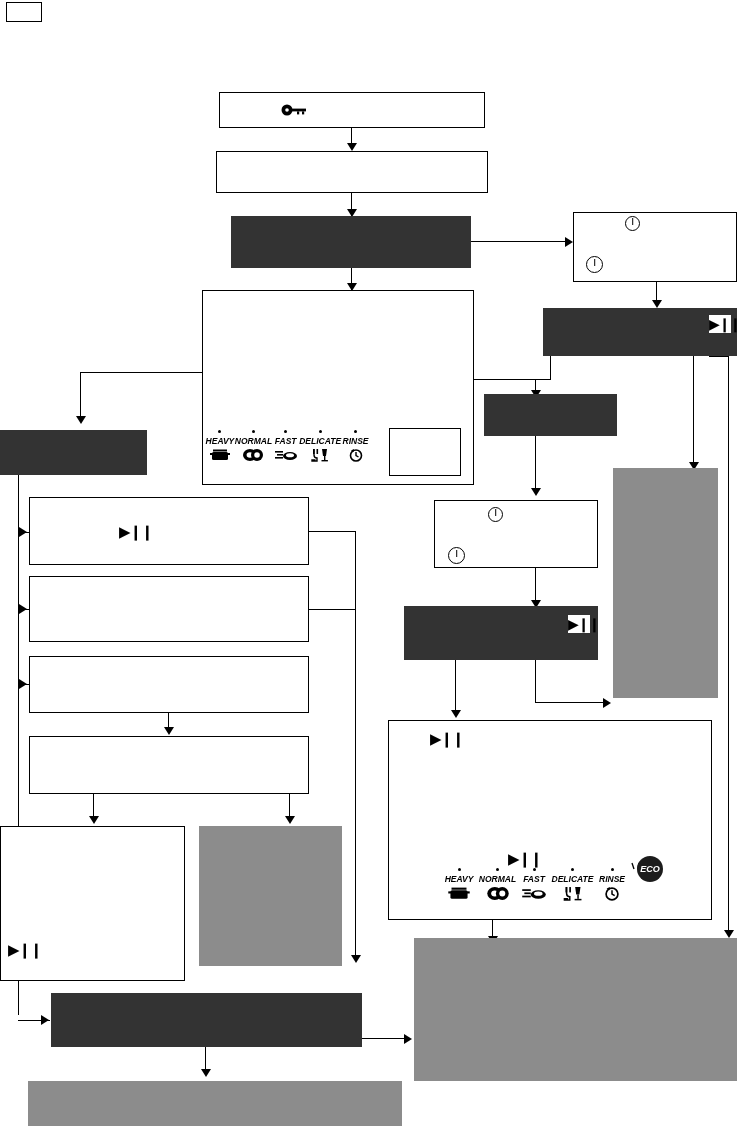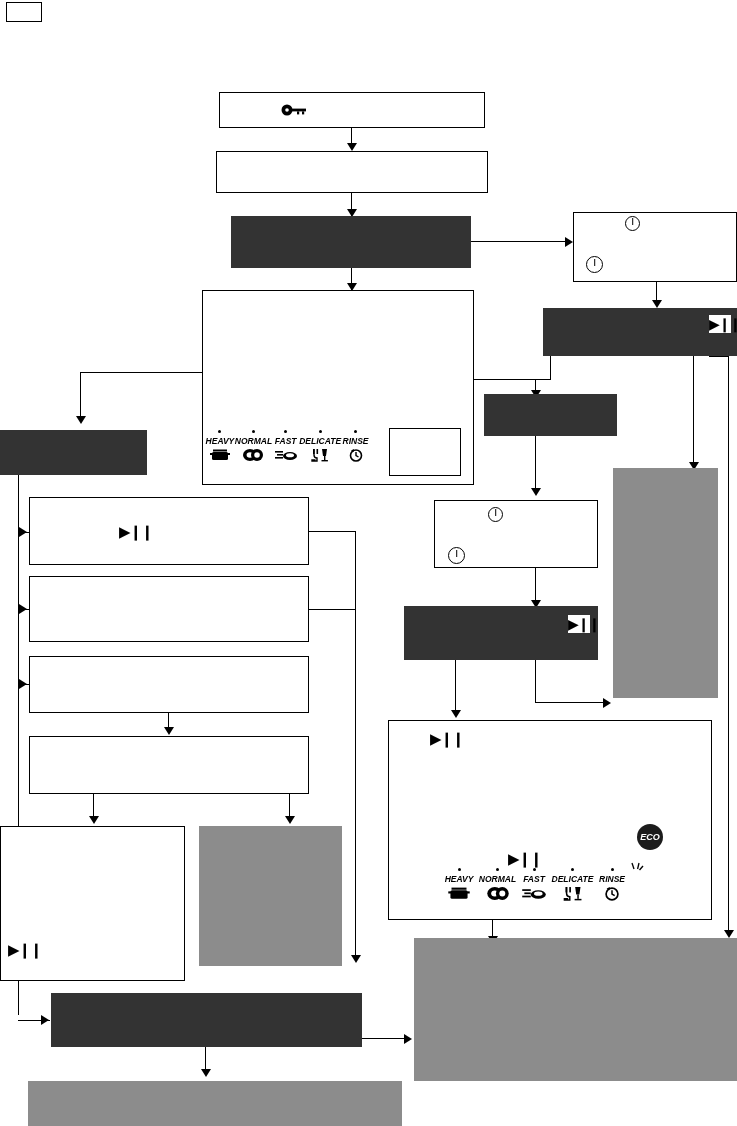--- a/index.html
+++ b/index.html
@@ -427,21 +427,21 @@
     </div>
   </div>
 
   <div class="spark" style="left:628px;top:862px;">
     <svg class="icon" width="20" height="14" viewBox="0 0 20 14">
       <line x1="4" y1="1" x2="6" y2="7" stroke="#000" stroke-width="1.3"></line>
       <line x1="11" y1="1" x2="9.6" y2="7" stroke="#000" stroke-width="1.3"></line>
       <line x1="15" y1="4" x2="11.5" y2="8" stroke="#000" stroke-width="1.3"></line>
     </svg>
   </div>
-  <div class="eco-badge" style="left:637px;top:824px;font-style:italic;">ECO</div>
+  <div class="eco-badge" style="left:637px;top:856px;font-style:italic;">ECO</div>
 
   <div class="line" style="left:492px;top:920px;width:1px;height:22px;"></div>
   <div class="arrow-down" style="left:488px;top:936px;"></div>
 
   <div class="line" style="left:728px;top:356px;width:1px;height:580px;"></div>
   <div class="line" style="left:709px;top:356px;width:20px;height:1px;"></div>
   <div class="arrow-down" style="left:724px;top:930px;"></div>
 
   <div class="box-gray" style="left:414px;top:938px;width:323px;height:143px;"></div>
 

